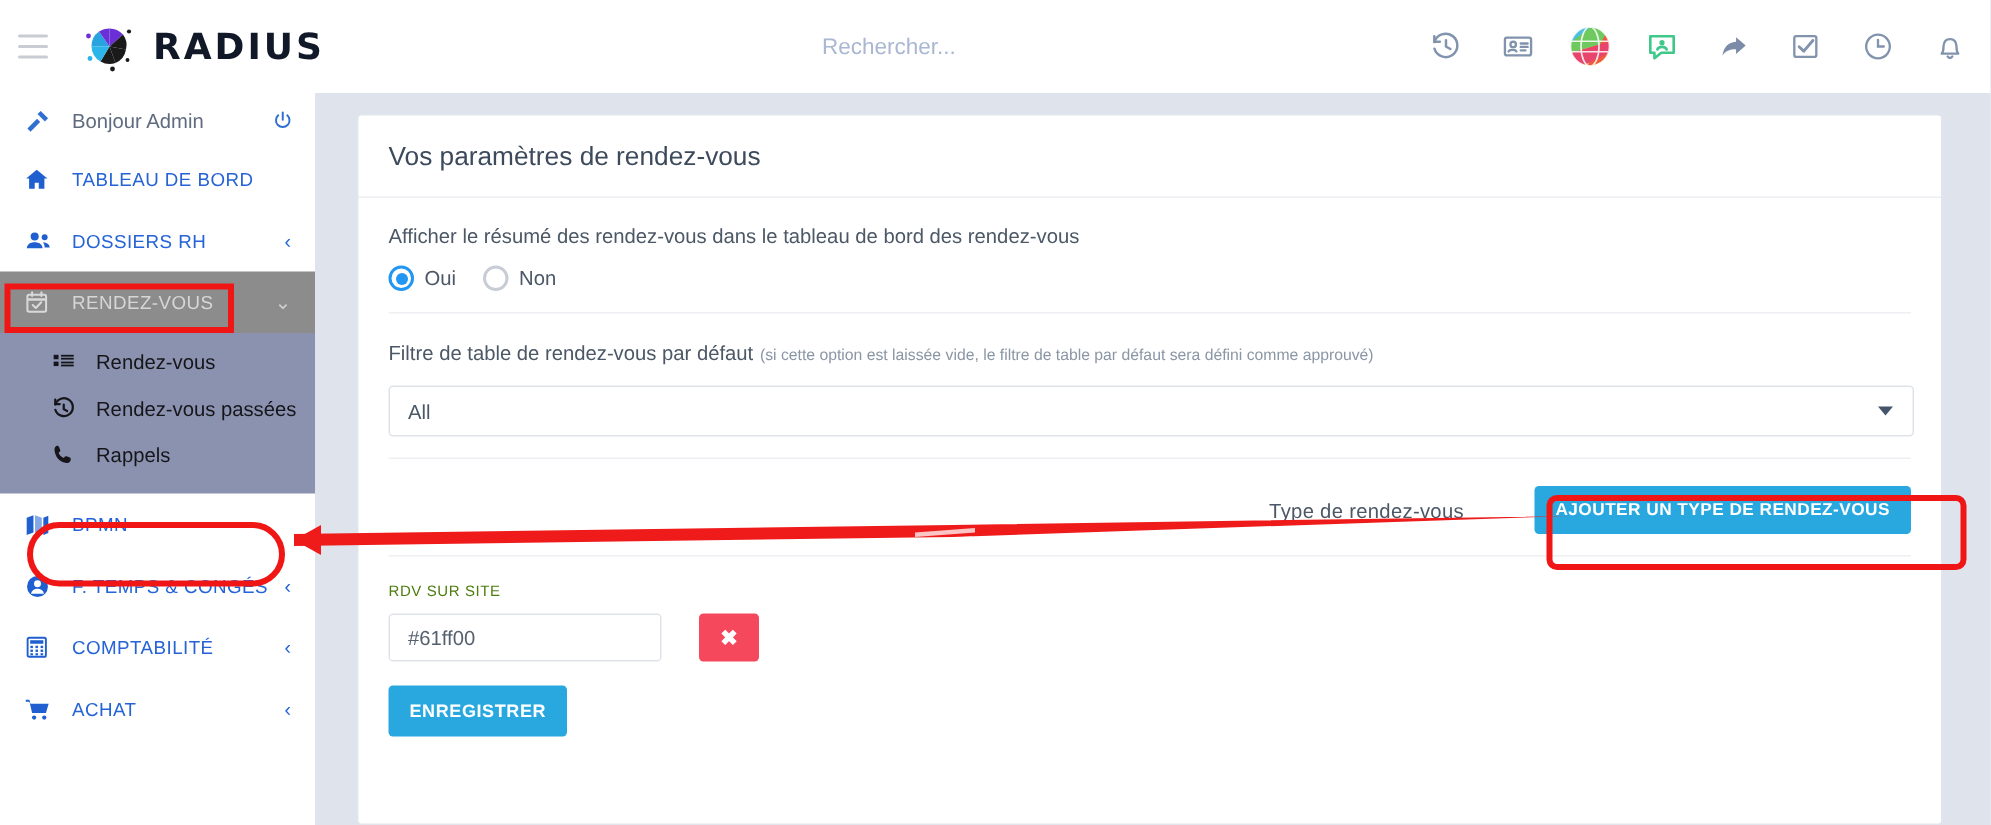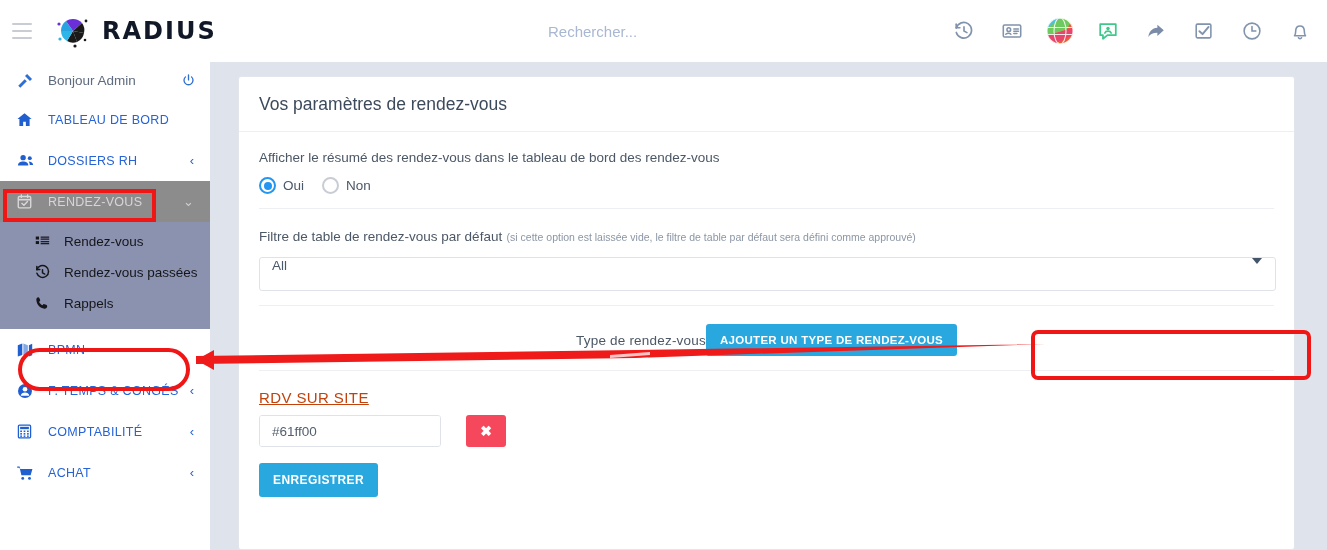--- a/index.html
+++ b/index.html
@@ -125,46 +125,46 @@
   .rdot {
     width:17px; height:17px; border-radius:50%; border:2px solid #c8ccd4;
     display:flex; align-items:center; justify-content:center; background:#fff;
   }
   .rdot.on { border-color:#2196f3; }
   .rdot.on::after { content:""; width:8px; height:8px; border-radius:50%; background:#2196f3; }
   .rlbl { font-size: 13.5px; color:#4c5866; }
 
   .select {
     margin-top: 12px; height: 34px; width: 1017px; border:1px solid #dfe3e9;
-    border-radius:3px; display:flex; align-items:flex-start; padding: 0 12px;
+    border-radius:3px; display:flex; align-items:center; padding: 0 12px;
     position:relative; background:#fff; cursor:pointer;
   }
   .select .val { font-size: 13.5px; color:#4a5867; }
   .select .caret {
     position:absolute; right: 13px; width:0;height:0;
     border-left:5px solid transparent; border-right:5px solid transparent;
     border-top:6px solid #44556b;
   }
 
-  .rowflex { display:flex; align-items:center; justify-content:center; }
+  .rowflex { display:flex; align-items:center; justify-content:flex-end;gap:47px; }
 
   .btn-blue {
     background:#29a8e0; color:#fff; border:none; border-radius:3px;
     font-size: 11.5px; font-weight: 600; letter-spacing:.3px;
     padding: 10px 14px; cursor:pointer; font-family:"Liberation Sans", sans-serif;
   }
   .btn-save {
     background:#29a8e0; color:#fff; border:none; border-radius:3px;
     font-size: 12px; font-weight: 600; letter-spacing:.4px;
     padding: 10px 14px; cursor:pointer; margin-top: 16px;
     font-family:"Liberation Sans", sans-serif;
   }
 
   .type-label { font-size: 13.5px; color:#4c5866; letter-spacing:.2px; }
-  .type-name { font-size: 15px; color:#c2410c; letter-spacing:.4px;text-decoration:underline; }
+  .type-name { font-size: 10px; color:#4d7c0f; letter-spacing:.4px; }
 
   .colorrow { display:flex; align-items:center; gap: 25px; margin-top: 9px; }
   .colorfield {
     display:flex; align-items:stretch; border:1px solid #dfe3e9; border-radius:3px;
     height: 32px; width: 182px; overflow:hidden; background:#fff;
   }
   .colorfield input {
     border:none; outline:none; flex:1; padding: 0 12px; font-size: 13.5px;
     color:#55606e; font-family:"Liberation Sans", sans-serif; background:#fff;
   }

